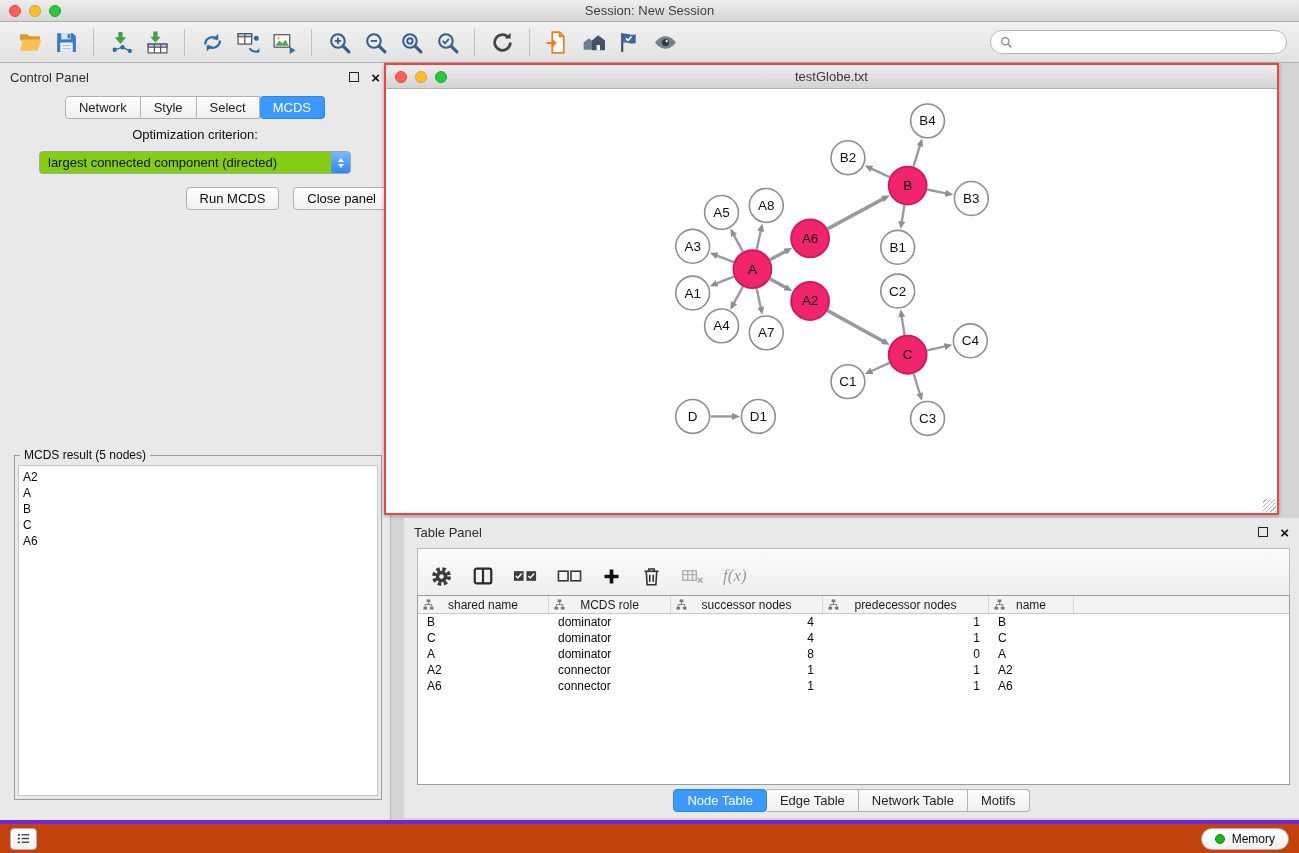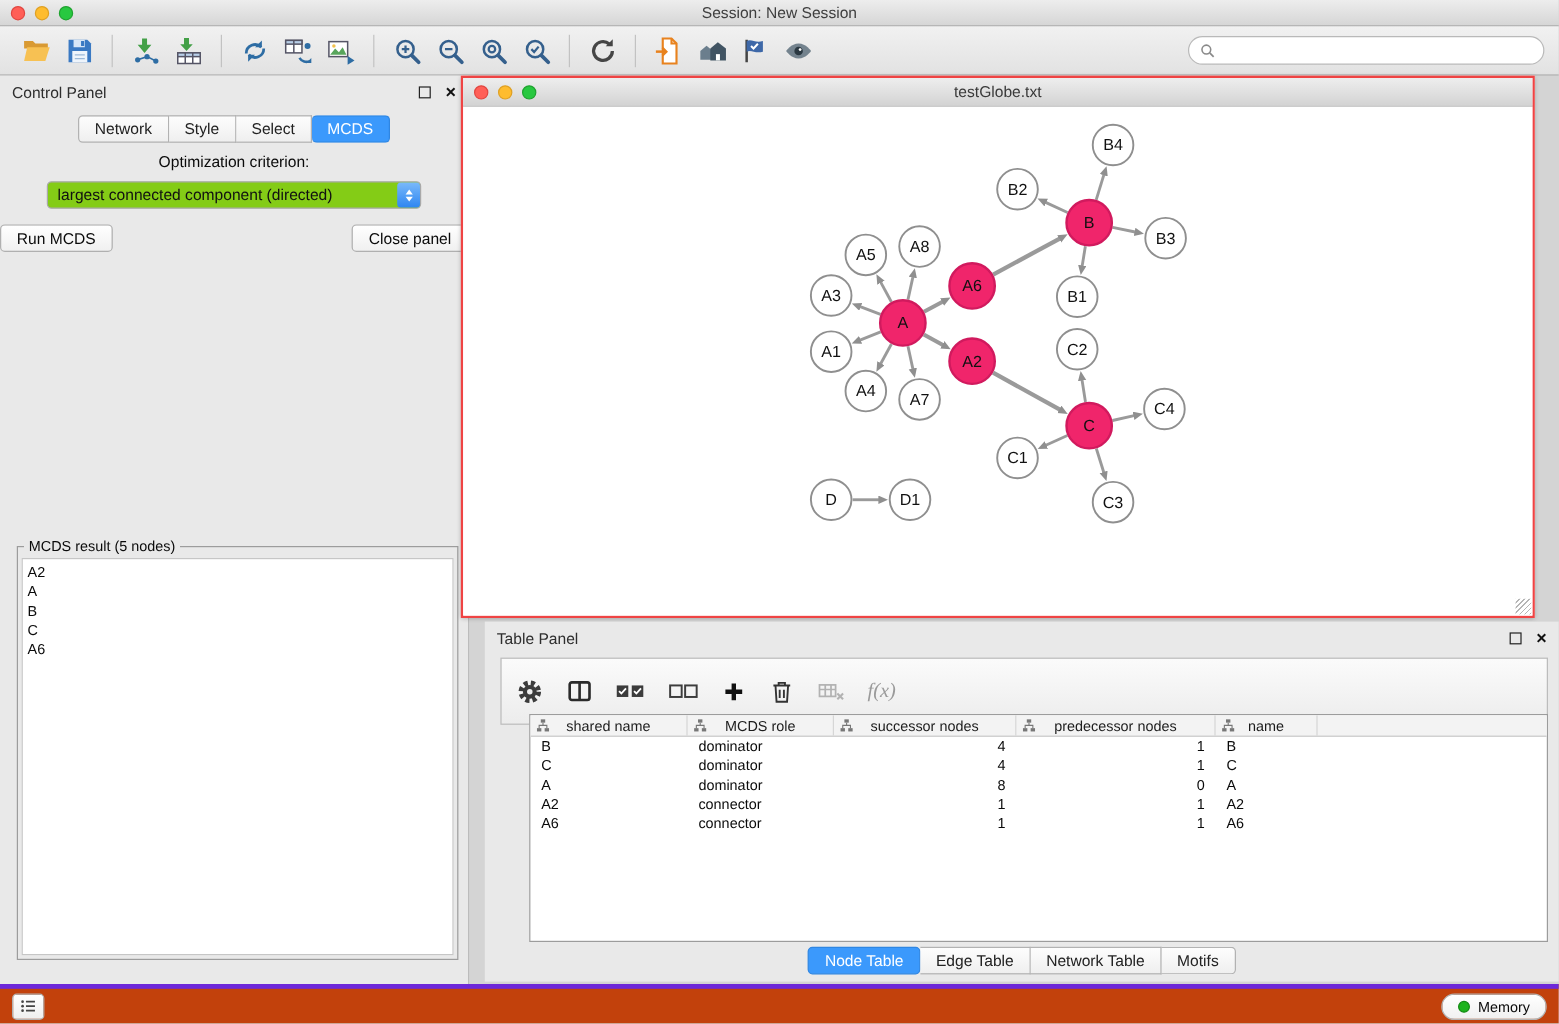--- a/index.html
+++ b/index.html
@@ -34,42 +34,42 @@
   .seg-tab:first-child{border-left:1px solid #b2b2b2;border-radius:4px 0 0 4px;}
   .seg-tab:last-child{border-radius:0 4px 4px 0;}
   .seg-tab.active{background:#3b99fc;border-color:#2f86e2;color:#fff;border-radius:4px;}
   .cp-tabs-row{margin-top:5px;}
   .opt-label{text-align:center;margin-top:8px;font-size:13px;color:#0a0a0a;}
   .dropdown{width:312px;height:23px;margin:9px auto 0;background:#84cc16;border:1px solid #a9a9a9;border-radius:4px;display:flex;align-items:center;}
   .dd-text{flex:1;padding:0 8px;font-size:13px;color:#111;white-space:nowrap;overflow:hidden;}
   .dd-stepper{width:19px;height:21px;margin-right:0px;background:linear-gradient(#79b9fa,#2f86f1);border-radius:3px;display:flex;flex-direction:column;align-items:center;justify-content:center;gap:2px;}
   .tri-up{width:0;height:0;border-left:3.5px solid transparent;border-right:3.5px solid transparent;border-bottom:4.5px solid #fff;}
   .tri-down{width:0;height:0;border-left:3.5px solid transparent;border-right:3.5px solid transparent;border-top:4.5px solid #fff;}
-  .btn-row{display:flex;justify-content:space-between;gap:14px;margin-top:13px;}
+  .btn-row{display:flex;justify-content:flex-end;gap:14px;margin-top:13px;}
   .mac-btn{background:linear-gradient(#ffffff,#f0f0f0);border:1px solid #b0b0b0;border-radius:4px;padding:3px 13px;font-size:13px;color:#0a0a0a;}
   .result-box{position:absolute;left:14px;top:392px;width:368px;height:345px;border:1px solid #9c9c9c;background:#e9e9e9;}
   .result-legend{position:absolute;top:-8px;left:5px;background:#e9e9e9;padding:0 4px;font-size:12px;color:#0a0a0a;}
   .result-list{position:absolute;left:3px;top:9px;right:3px;bottom:3px;background:#fff;border:1px solid #c6c6c6;padding:3px 4px;overflow:auto;}
   .result-item{font-size:12px;line-height:16px;color:#0a0a0a;}
 
   
   .net-window{position:absolute;left:384px;top:63px;width:895px;height:452px;background:#fff;border:2px solid #ef4444;box-shadow:0 1px 4px rgba(0,0,0,.28);}
   .net-titlebar{height:24px;background:linear-gradient(#eeeeee,#d3d3d3);border-bottom:1px solid #b1b1b1;position:relative;display:flex;align-items:center;}
   .net-titlebar .lights{top:6px;}
   .net-titlebar .title{flex:1;text-align:center;font-size:13px;color:#3a3a3a;}
   .net-canvas{position:absolute;left:0;top:24px;right:0;bottom:0;background:#fff;overflow:hidden;}
   .net-canvas svg{width:100%;height:100%;display:block;}
   .resize-corner{position:absolute;right:1px;bottom:1px;width:13px;height:13px;background:repeating-linear-gradient(135deg,transparent,transparent 2px,#b5b5b5 2px,#b5b5b5 3px);}
 
   
   .table-panel{position:absolute;left:404px;top:518px;width:895px;height:300px;background:#e9e9e9;}
   .tp-toolbar{position:absolute;left:13px;top:30px;right:9px;height:56px;background:linear-gradient(#fbfbfb,#ececec);border:1px solid #bcbcbc;display:flex;align-items:center;padding:0 12px;gap:19px;}
   .tp-btn{display:flex;align-items:center;justify-content:center;}
   .fx{font-family:"Liberation Serif","DejaVu Serif",serif;font-style:italic;font-size:17px;color:#9a9a9a;}
-  .table-box{position:absolute;left:13px;top:77px;right:9px;height:190px;background:#fff;border:1px solid #9c9c9c;overflow:hidden;margin-left:24px;}
+  .table-box{position:absolute;left:13px;top:77px;right:9px;height:190px;background:#fff;border:1px solid #9c9c9c;overflow:hidden;}
   .thead{display:flex;background:#f3f3f3;border-bottom:1px solid #c9c9c9;height:18px;}
   .th{display:flex;align-items:center;justify-content:center;font-size:12px;color:#1c1c1c;border-right:1px solid #d6d6d6;position:relative;}
   .th svg{position:absolute;left:5px;width:11px;height:11px;}
   .th:nth-child(1){width:131px;} .th:nth-child(2){width:122px;} .th:nth-child(3){width:152px;} .th:nth-child(4){width:166px;} .th:nth-child(5){width:85px;}
   .tr{display:flex;height:16px;align-items:center;}
   .td{font-size:12px;color:#0a0a0a;padding:0 9px;white-space:nowrap;overflow:hidden;}
   .td:nth-child(1){width:131px;} .td:nth-child(2){width:122px;} .td:nth-child(3){width:152px;} .td:nth-child(4){width:166px;} .td:nth-child(5){width:85px;}
   .td.num{text-align:right;}
   .tp-tabs{position:absolute;left:0;right:0;bottom:6px;display:flex;justify-content:center;}
 

